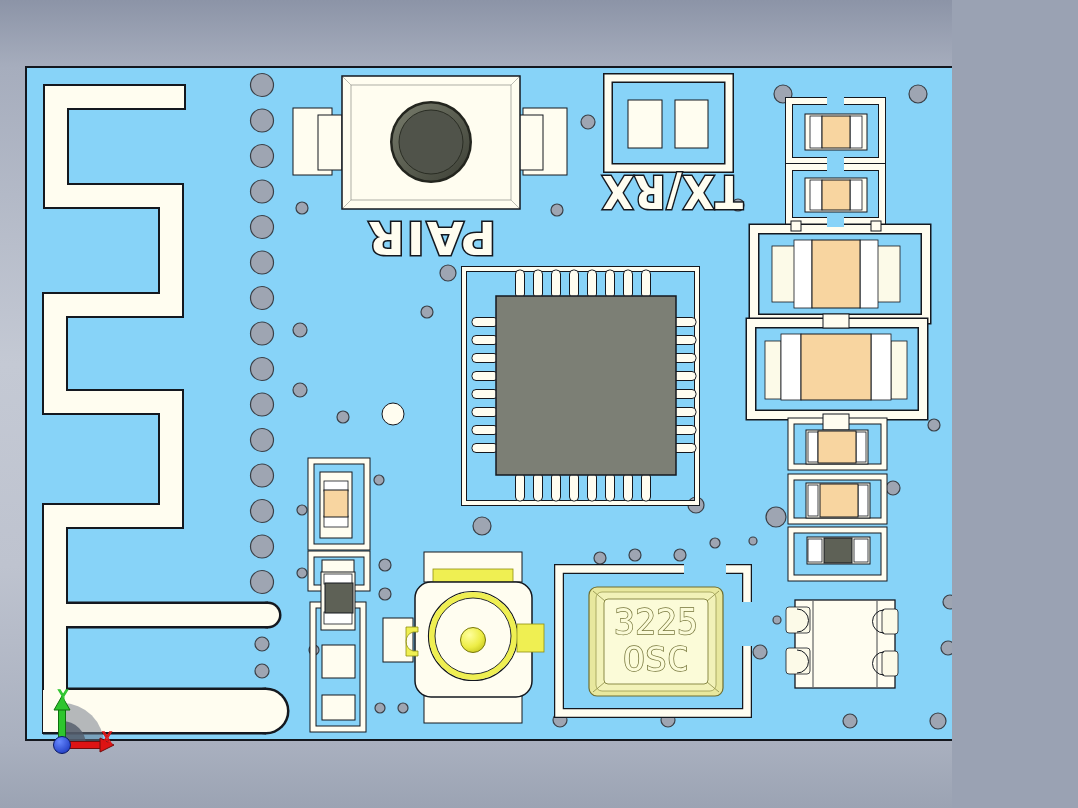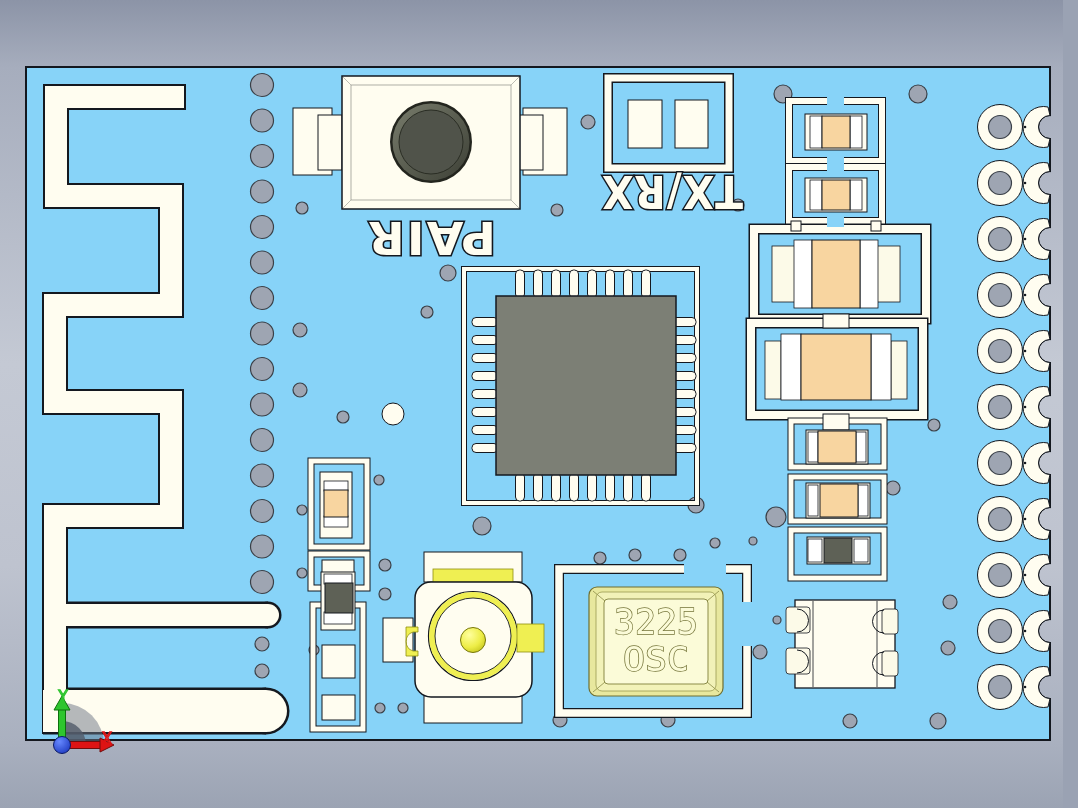--- a/index.html
+++ b/index.html
@@ -1,16 +1,16 @@
 <!DOCTYPE html>
 <html style="--c-board: #87D3F8; --c-silk: #FFFDF0; --c-pad: #9EA5B2; --c-tan: #F8D5A0; --c-chip: #7C7F75; --c-yellow: #EFEF52; --c-res: #5E6156; --c-xr: #DD1414; --c-yg: #2EC52E;"><head>
 <meta charset="utf-8">
 <style>
   html,body{margin:0;padding:0;background:#9aa2b3;}
-  #stage{position:relative;width:1034px;height:808px;overflow:hidden;font-family:"DejaVu Sans",sans-serif;padding-left:29px;}
+  #stage{position:relative;width:952px;height:808px;overflow:hidden;font-family:"DejaVu Sans",sans-serif;}
   svg{position:absolute;left:0;top:0;display:block;}
   .board{fill:var(--c-board,#87D3F8);stroke:#14181f;stroke-width:2;}
   .via{fill:var(--c-pad,#9EA5B2);stroke:#3a4048;stroke-width:1.2;}
   .pin{fill:var(--c-silk,#FFFDF0);stroke:#14181f;stroke-width:1;}
   .white{fill:#ffffff;stroke:#14181f;stroke-width:0.8;}
   .cream{fill:#FCFAE8;stroke:#14181f;stroke-width:0.8;}
   .tan{fill:var(--c-tan,#F8D5A0);stroke:#14181f;stroke-width:1;}
   .dark{fill:var(--c-res,#5E6156);stroke:#14181f;stroke-width:1;}
   .chipbody{fill:var(--c-chip,#7C7F75);stroke:#14181f;stroke-width:1.5;}
   .yellow{fill:var(--c-yellow,#EFEF52);stroke:#8f8f10;stroke-width:0.8;}

